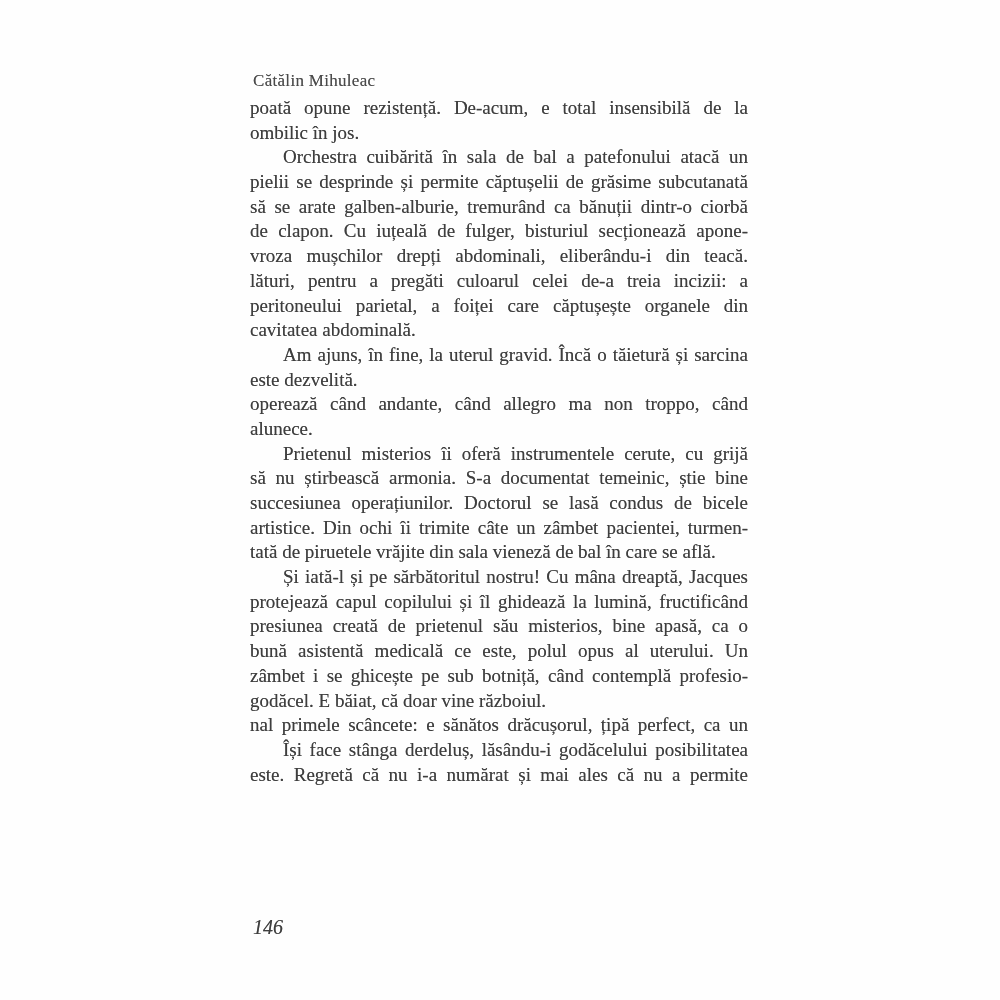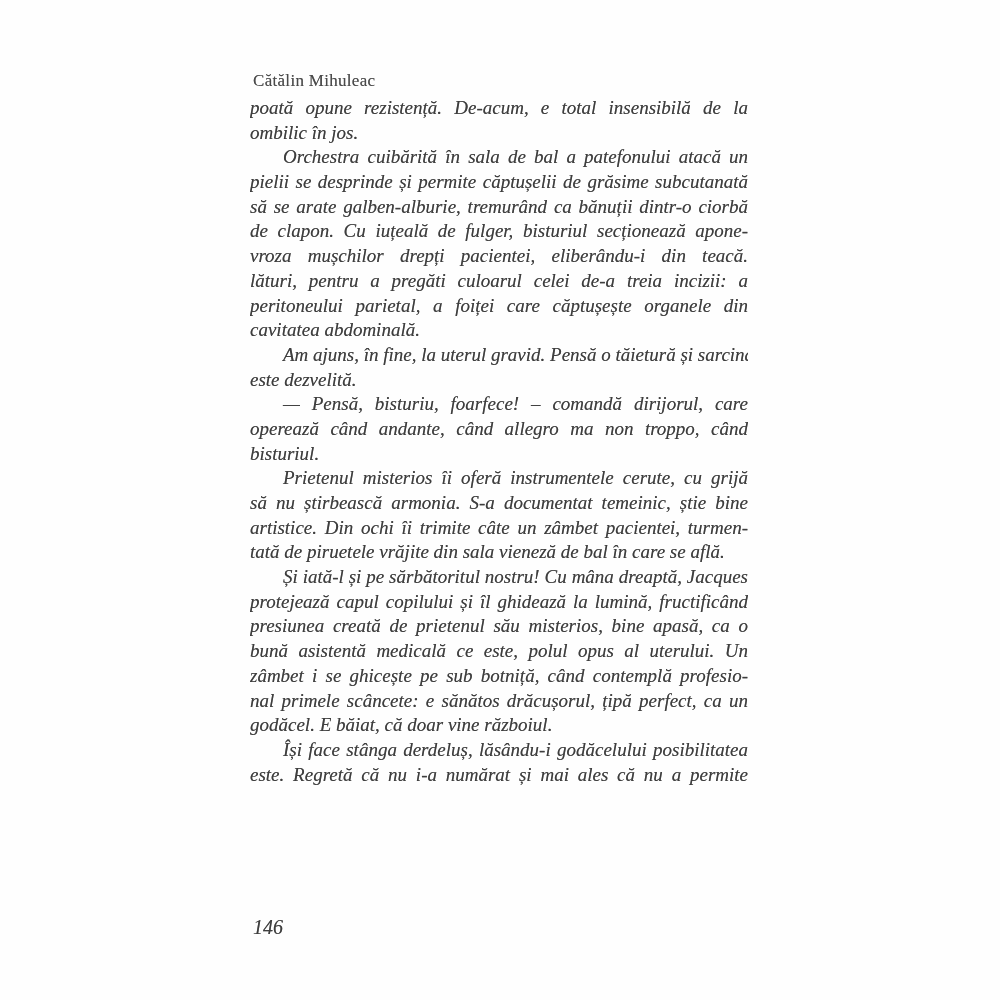--- a/index.html
+++ b/index.html
@@ -37,21 +37,20 @@
     text-shadow: 0 0 0.5px rgba(62,62,62,0.6);
   }
   .line {
     box-sizing: border-box;
     height: 24.7px;
     line-height: 24.7px;
     white-space: nowrap;
     overflow: hidden;
     text-align: justify;
     text-align-last: justify;
-    font-style: italic;
     -moz-text-align-last: justify;
   }
   .line.indent { padding-left: 33px; }
   .line.end {
     text-align-last: left;
     -moz-text-align-last: left;
   }
   .page-number {
     position: absolute;
     left: 253px;
@@ -69,38 +68,38 @@
 <div class="page">
   <div class="running-header">Cătălin Mihuleac</div>
 
   <div class="body-text" id="body-text">
       <div class="line">poată opune rezistență. De-acum, e total insensibilă de la</div>
       <div class="line end">ombilic în jos.</div>
       <div class="line indent">Orchestra cuibărită în sala de bal a patefonului atacă un</div>
       <div class="line">pielii se desprinde și permite căptușelii de grăsime subcutanată</div>
       <div class="line">să se arate galben-alburie, tremurând ca bănuții dintr-o ciorbă</div>
       <div class="line">de clapon. Cu iuțeală de fulger, bisturiul secționează apone-</div>
-      <div class="line">vroza mușchilor drepți pacientei, eliberându-i din teacă.</div>
+      <div class="line">vroza mușchilor drepți abdominali, eliberându-i din teacă.</div>
       <div class="line">lături, pentru a pregăti culoarul celei de-a treia incizii: a</div>
       <div class="line">peritoneului parietal, a foiței care căptușește organele din</div>
       <div class="line end">cavitatea abdominală.</div>
-      <div class="line indent">Am ajuns, în fine, la uterul gravid. Pensă o tăietură și sarcina</div>
+      <div class="line indent">Am ajuns, în fine, la uterul gravid. Încă o tăietură și sarcina</div>
       <div class="line end">este dezvelită.</div>
-      <div class="line indent">— Pensă, bisturiu, foarfece! – comandă dirijorul, care</div>
       <div class="line">operează când andante, când allegro ma non troppo, când</div>
-      <div class="line end">bisturiul.</div>
+      <div class="line end">alunece.</div>
       <div class="line indent">Prietenul misterios îi oferă instrumentele cerute, cu grijă</div>
       <div class="line">să nu știrbească armonia. S-a documentat temeinic, știe bine</div>
+      <div class="line">succesiunea operațiunilor. Doctorul se lasă condus de bicele</div>
       <div class="line">artistice. Din ochi îi trimite câte un zâmbet pacientei, turmen-</div>
       <div class="line end">tată de piruetele vrăjite din sala vieneză de bal în care se află.</div>
       <div class="line indent">Și iată-l și pe sărbătoritul nostru! Cu mâna dreaptă, Jacques</div>
       <div class="line">protejează capul copilului și îl ghidează la lumină, fructificând</div>
       <div class="line">presiunea creată de prietenul său misterios, bine apasă, ca o</div>
       <div class="line">bună asistentă medicală ce este, polul opus al uterului. Un</div>
       <div class="line">zâmbet i se ghicește pe sub botniță, când contemplă profesio-</div>
+      <div class="line end">godăcel. E băiat, că doar vine războiul.</div>
       <div class="line">nal primele scâncete: e sănătos drăcușorul, țipă perfect, ca un</div>
-      <div class="line end">godăcel. E băiat, că doar vine războiul.</div>
       <div class="line indent">Își face stânga derdeluș, lăsându-i godăcelului posibilitatea</div>
       <div class="line">este. Regretă că nu i-a numărat și mai ales că nu a permite</div>
     </div>
 
   <div class="page-number">146</div>
 </div>
 
 </body></html>

